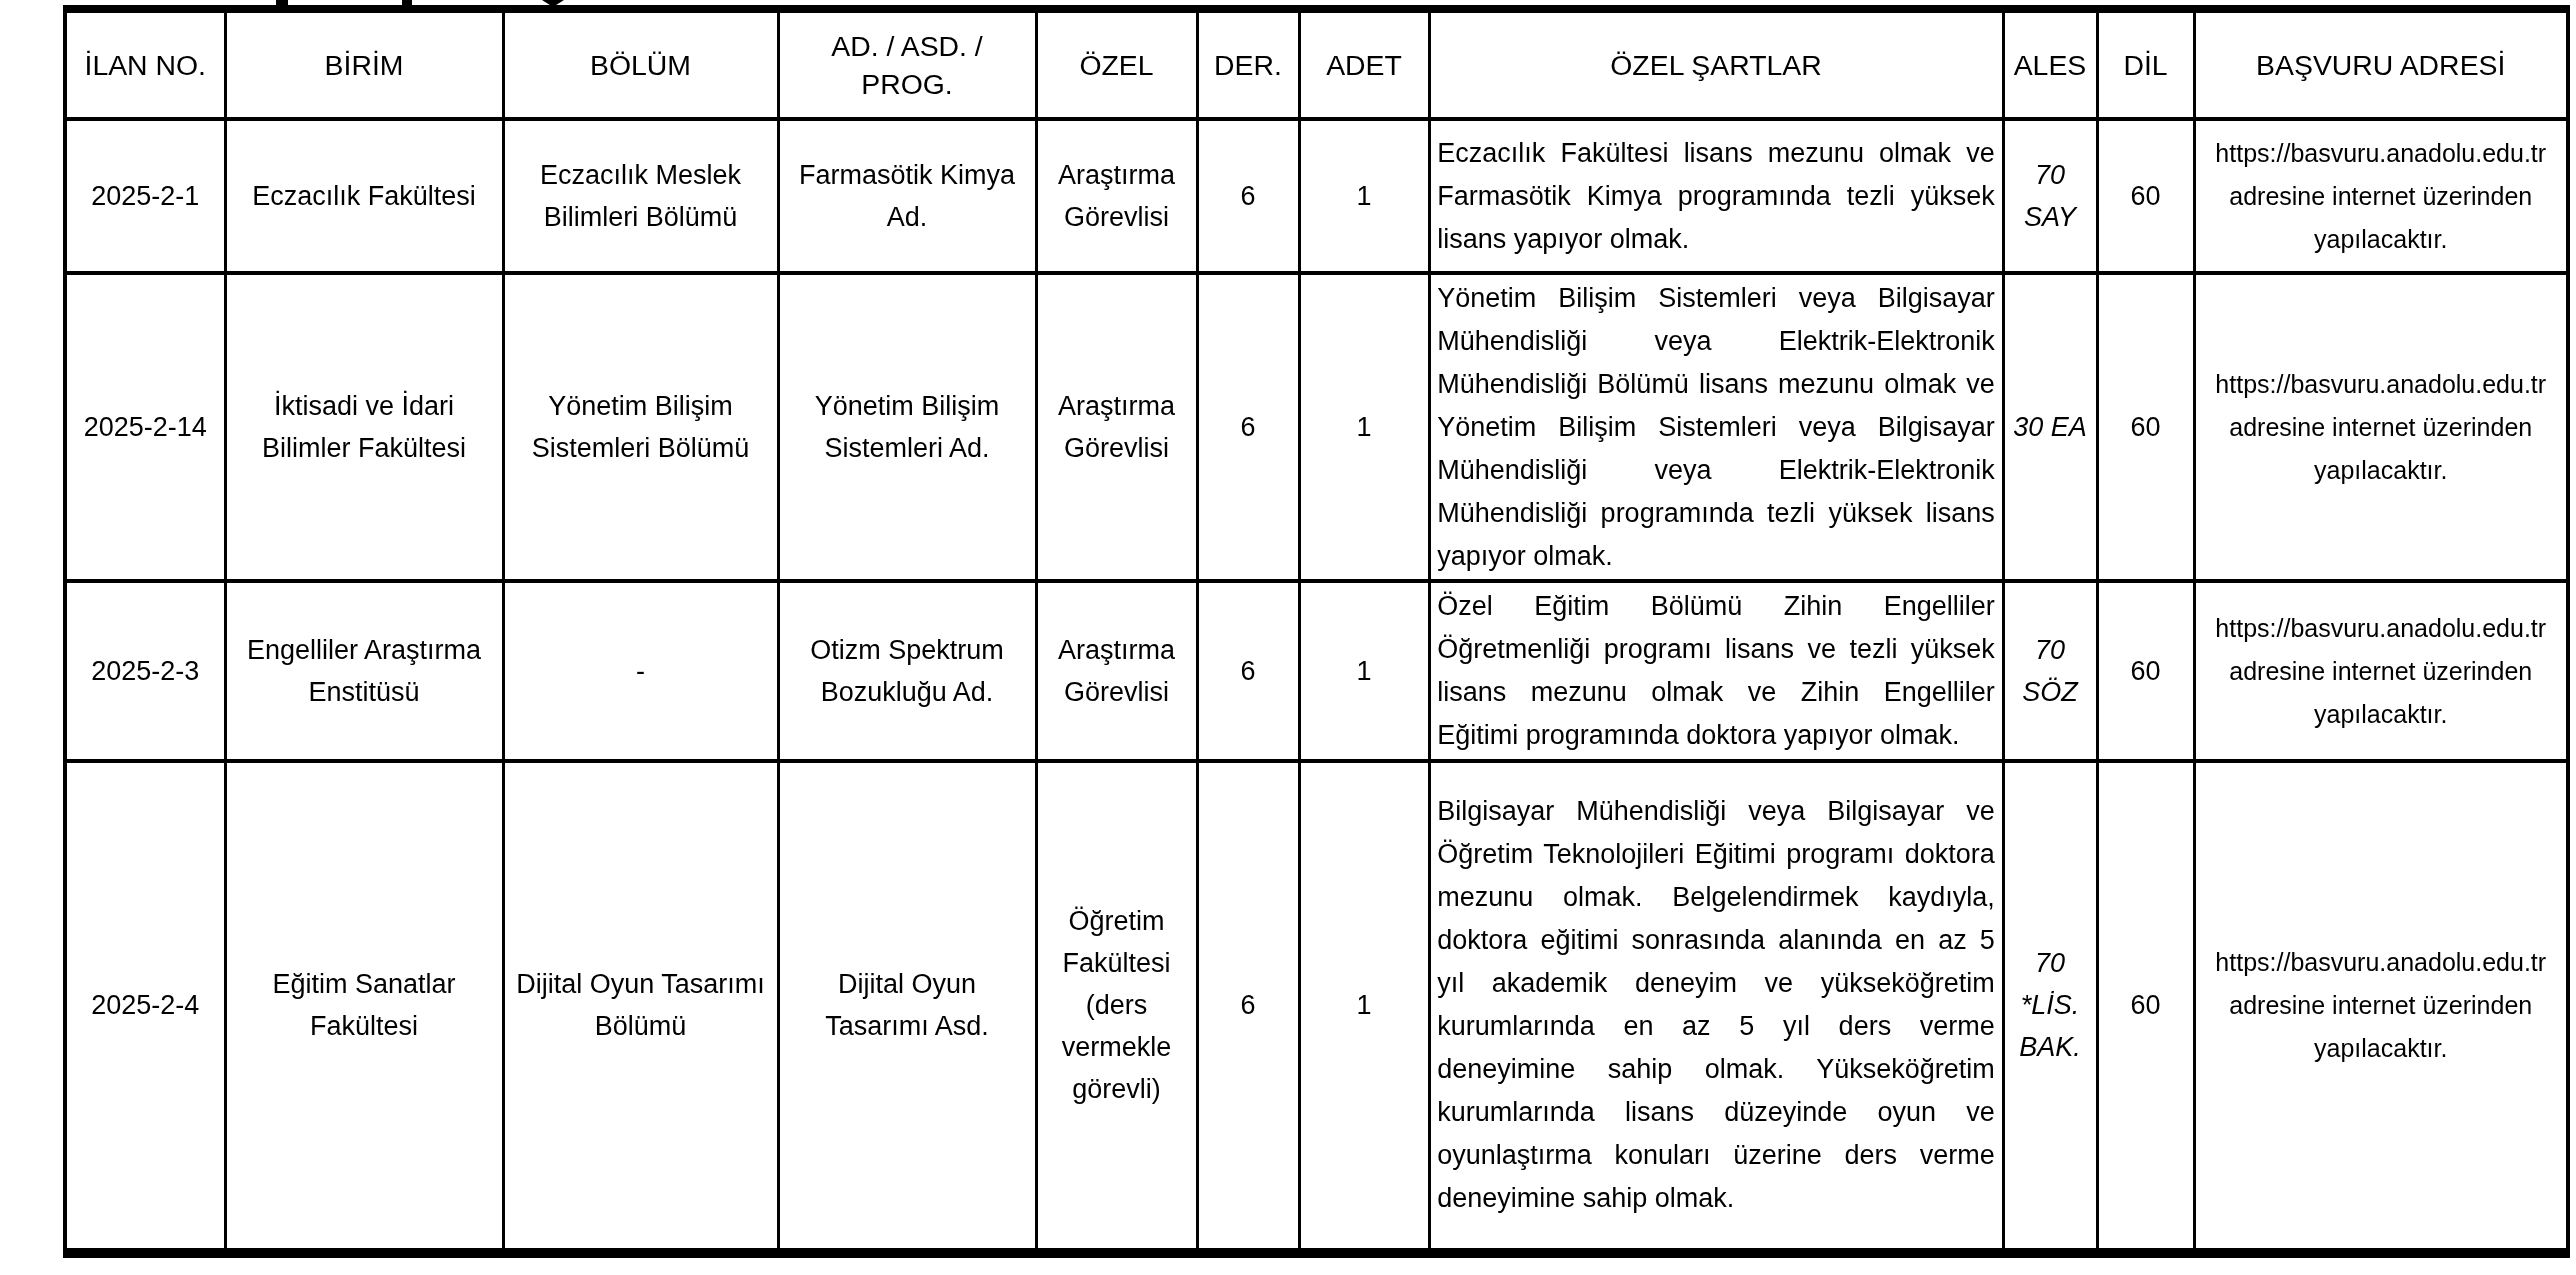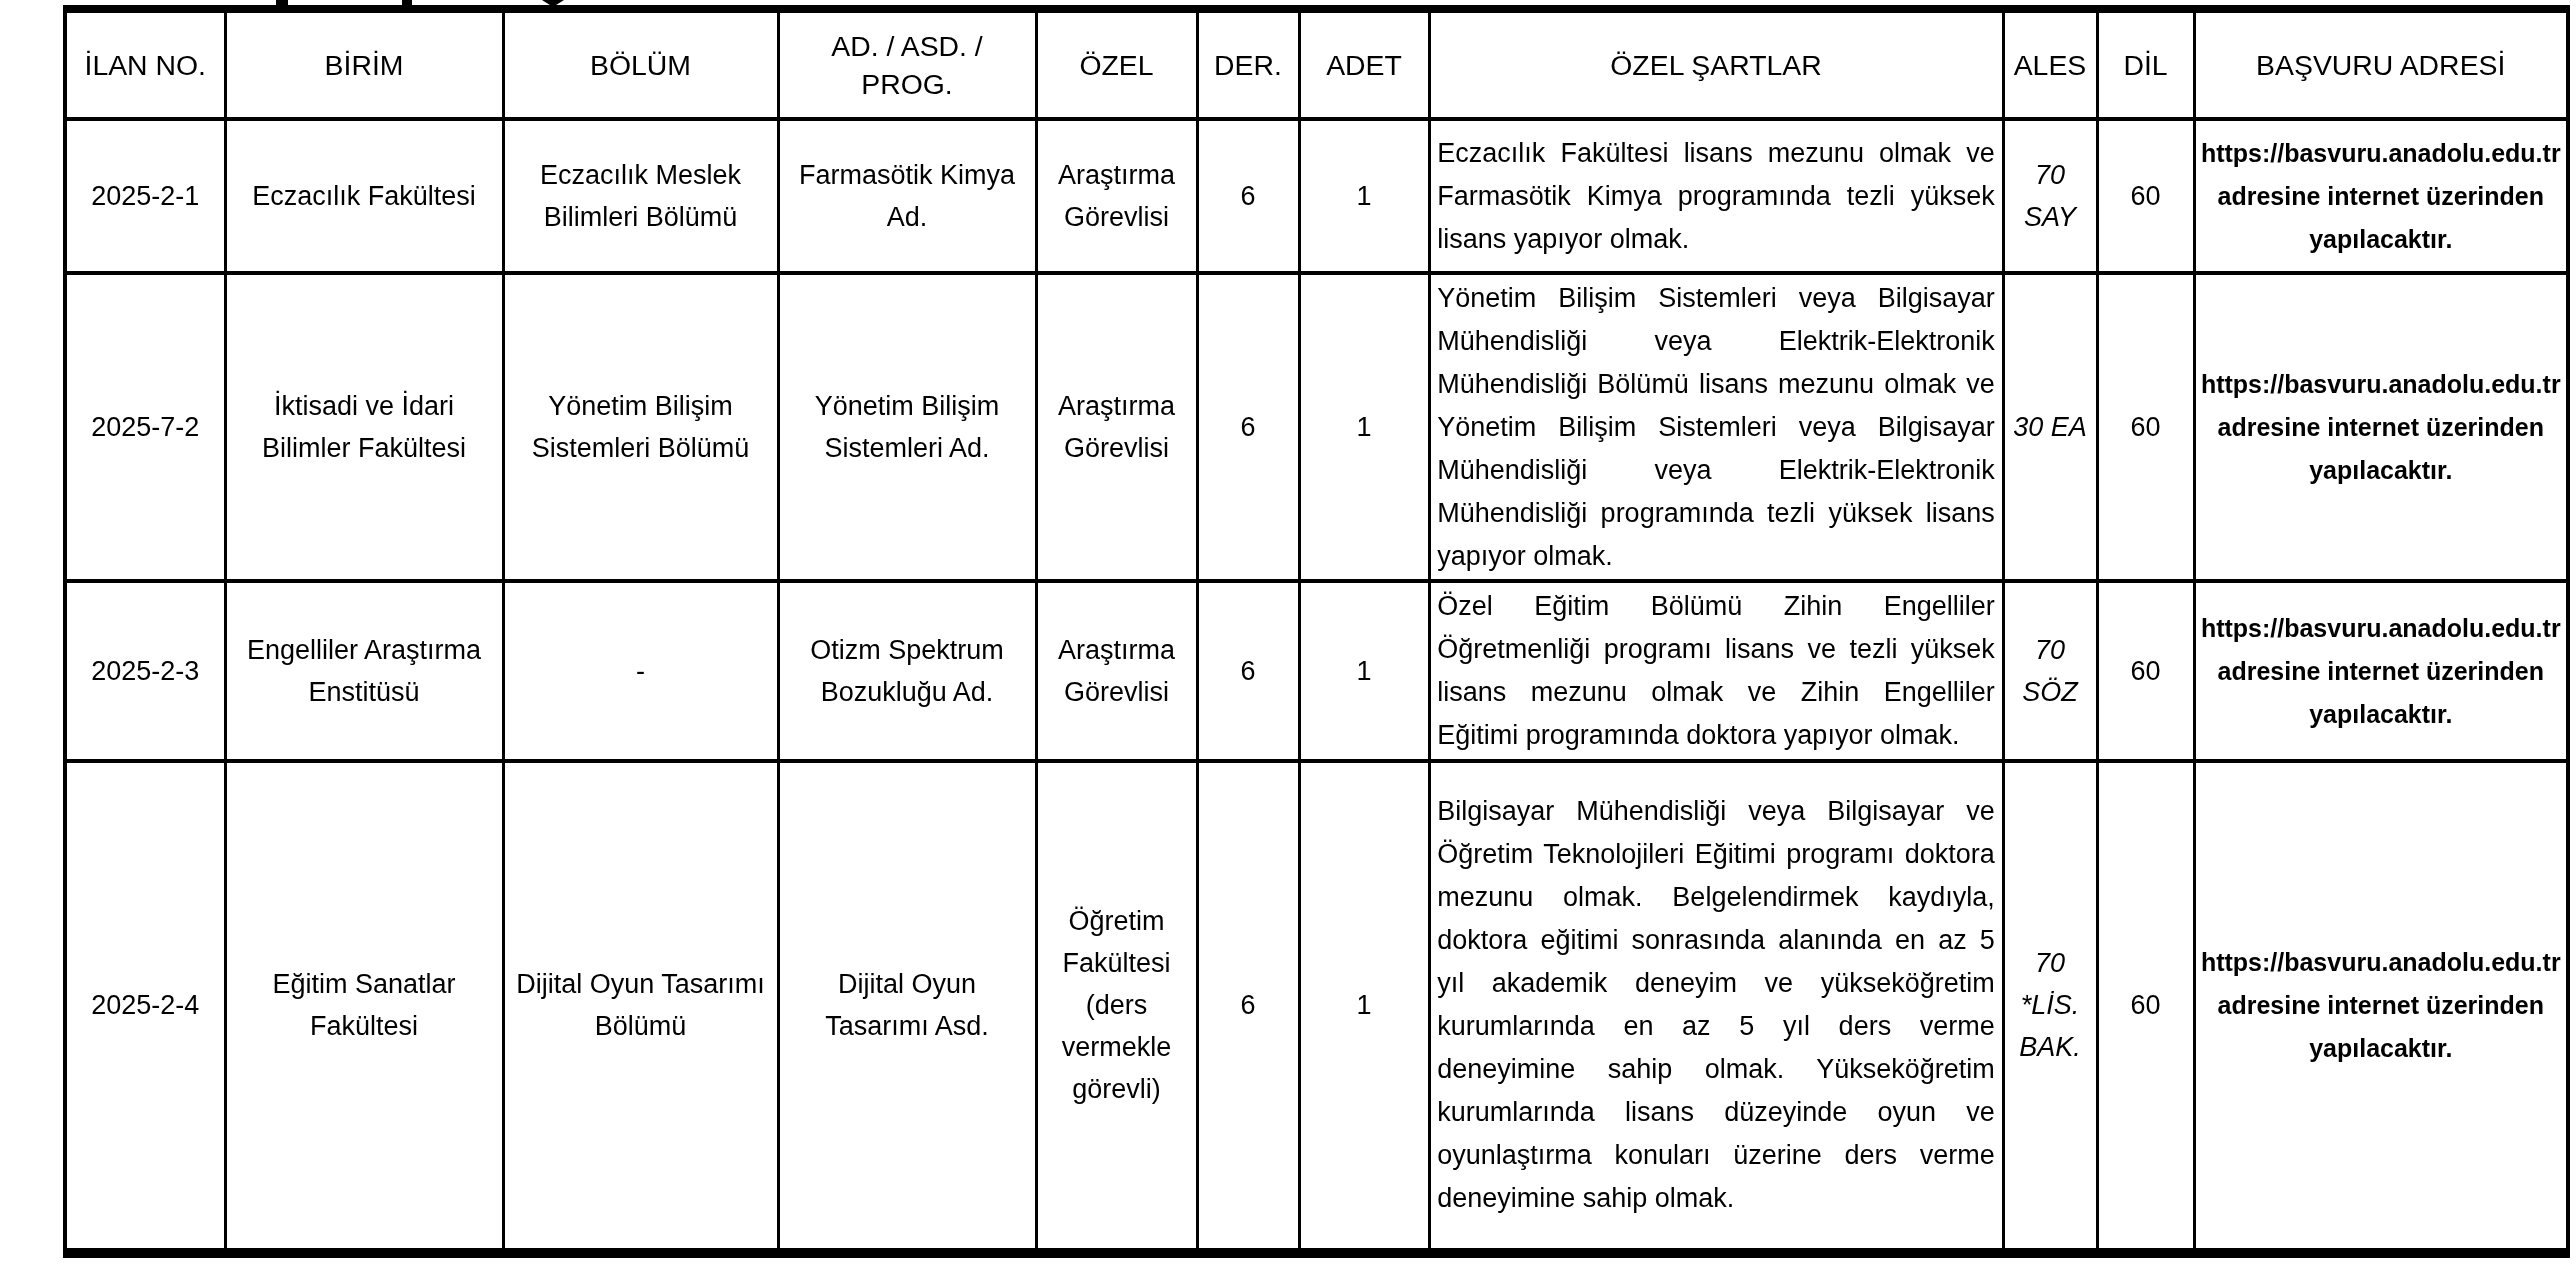--- a/index.html
+++ b/index.html
@@ -45,21 +45,21 @@
   }
   .hdr-ad span{display:inline-block;max-width:180px;}
   td.ozel{
     text-align:justify;text-align-last:left;
     padding:1.7px 6.7px;
     font-size:27px;line-height:43px;
     hyphens:none;
     margin-left:47px;
   }
   td.ales div{line-height:42px;font-style:italic;}
-  td.addr div{font-size:25px;line-height:43px;white-space:nowrap;font-weight:bold;}
+  td.addr div{font-size:25px;line-height:43px;white-space:nowrap;}
   td.addr{padding:1.7px 1.7px;}
 </style>
 </head>
 <body>
 
 <div class="canvas">
 
   <div class="remnant rm1"></div>
   <div class="remnant rm2"></div>
   <div class="remnant-arrow"></div>
@@ -111,21 +111,21 @@
         </td>
         <td>60</td>
         <td class="addr">
           <div>https://basvuru.anadolu.edu.tr</div>
           <div>adresine internet üzerinden</div>
           <div>yapılacaktır.</div>
         </td>
       </tr>
 
       <tr style="height:308px">
-        <td>2025-7-2</td>
+        <td>2025-2-14</td>
         <td>İktisadi ve İdari Bilimler Fakültesi</td>
         <td>Yönetim Bilişim Sistemleri Bölümü</td>
         <td>Yönetim Bilişim Sistemleri Ad.</td>
         <td>Araştırma Görevlisi</td>
         <td>6</td>
         <td>1</td>
         <td class="ozel">Yönetim Bilişim Sistemleri veya Bilgisayar Mühendisliği veya Elektrik-Elektronik Mühendisliği Bölümü lisans mezunu olmak ve Yönetim Bilişim Sistemleri veya Bilgisayar Mühendisliği veya Elektrik-Elektronik Mühendisliği programında tezli yüksek lisans yapıyor olmak.</td>
         <td class="ales">
           <div>30 EA</div>
         </td>

